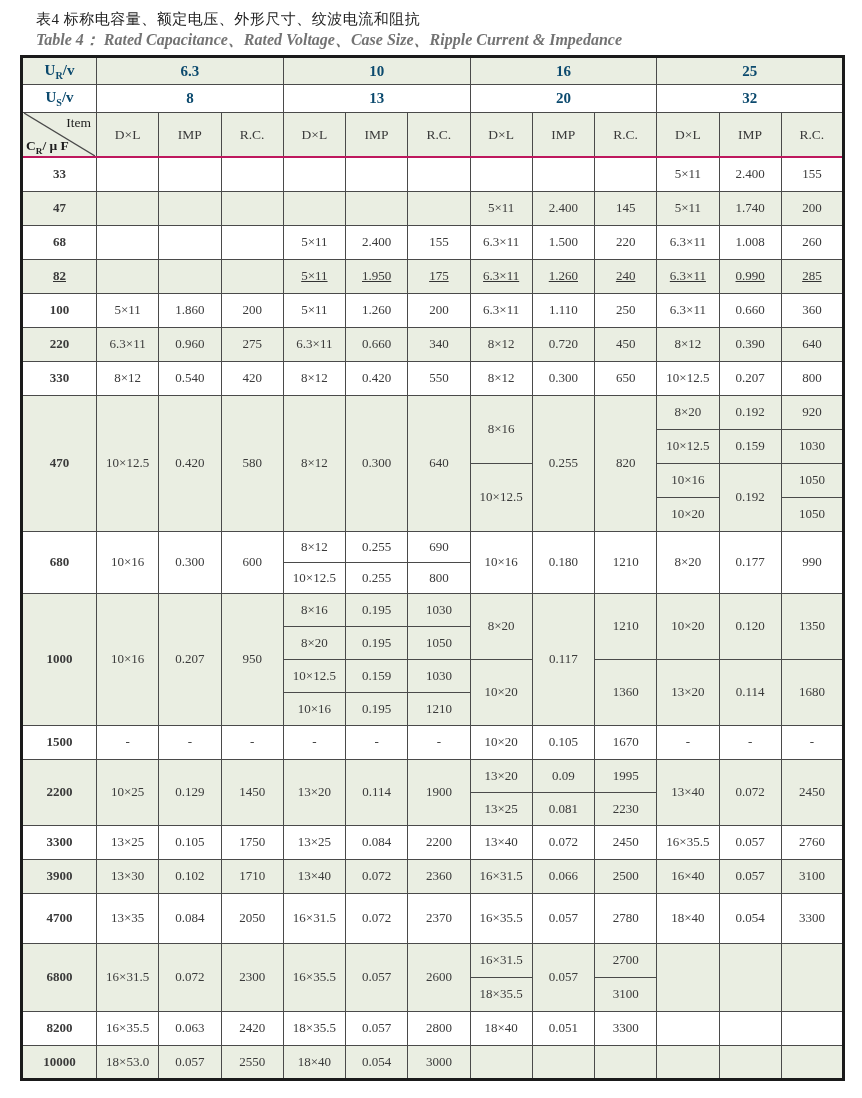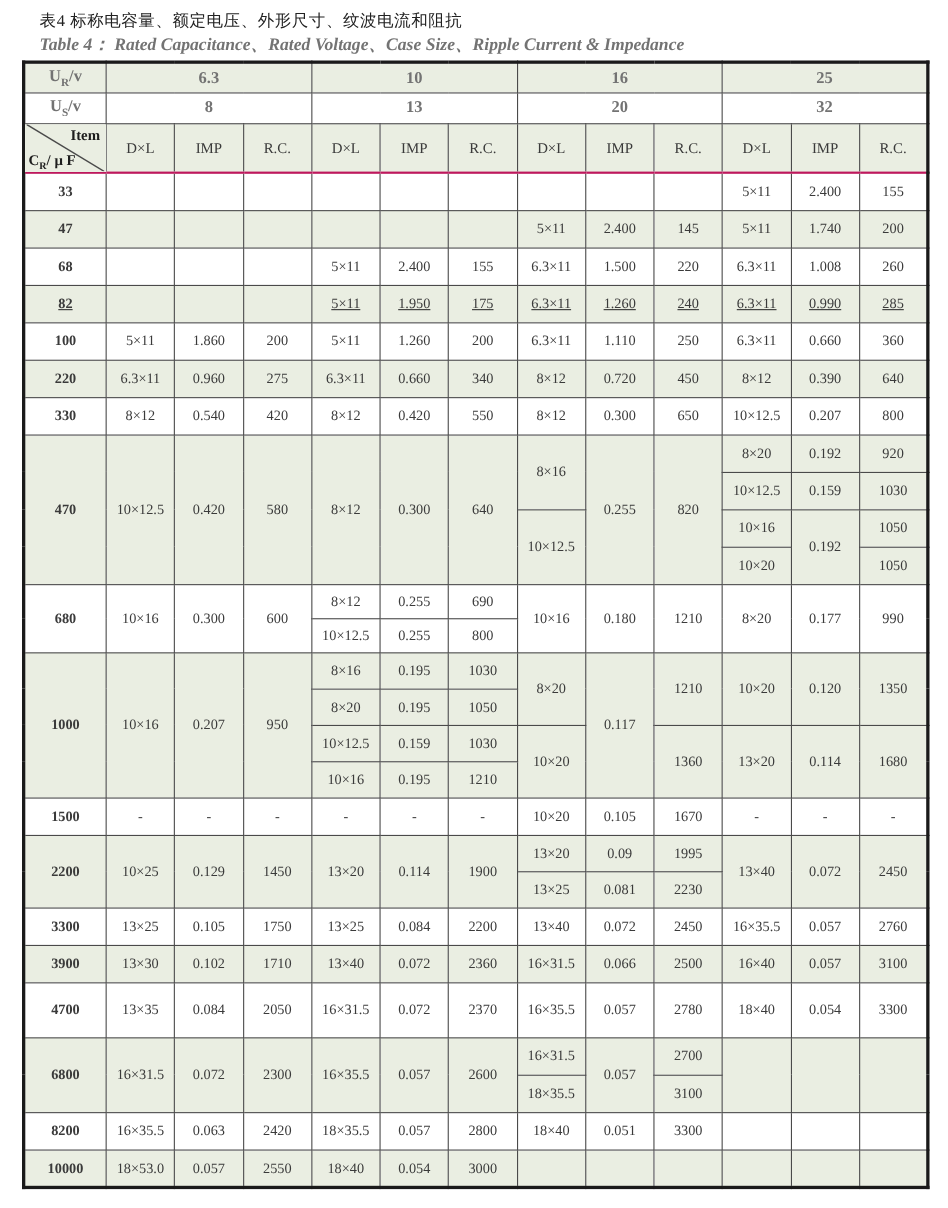--- a/index.html
+++ b/index.html
@@ -17,29 +17,29 @@
   }
   table.dt col.c-lab { width:75px; }
   table.dt td {
     border:1px solid #4a4a4a; text-align:center; vertical-align:middle;
     font-size:13px; padding:0 1px; color:#3a3a3a; background:#ffffff;
     overflow:hidden;
   }
   tr.shade td { background:#eaeee2; }
   td.gs { border-left:2px solid #333; }
   td.cap { border-right:2px solid #333; font-weight:bold; font-size:14.5px; color:#1d1d1d; }
-  tr.hdr td { font-weight:bold; font-size:15px; color:#737373; }
+  tr.hdr td { font-weight:bold; font-size:15px; color:#0c4a6e; }
   tr.item td { font-size:13.5px; }
   tr.first-body td { border-top:2px solid #be185d; }
   sub { font-size:0.68em; }
   td.corner { position:relative; padding:0; border-right:2px solid #333; }
   .corner-in { position:relative; width:100%; height:43px; }
   .corner-in svg { position:absolute; left:0; top:0; width:100%; height:100%; }
   .corner-in svg line { stroke:#4a4a4a; stroke-width:1.3; }
-  .c-top { position:absolute; top:2px; right:4px; font-weight:bold; font-size:13.5px; color:#1d1d1d; }
+  .c-top { position:absolute; top:2px; right:4px; font-weight:normal; font-size:13.5px; color:#1d1d1d; }
   .c-bot { position:absolute; bottom:0; left:2px; font-weight:bold; font-size:13.5px; color:#1d1d1d; }
   .footnote {
     width:825px; text-align:right; font-size:13.5px; color:#222;
     padding:8px 14px 0 0; box-sizing:border-box;
   }
 </style>
 </head>
 <body>
 
 <div class="page">

